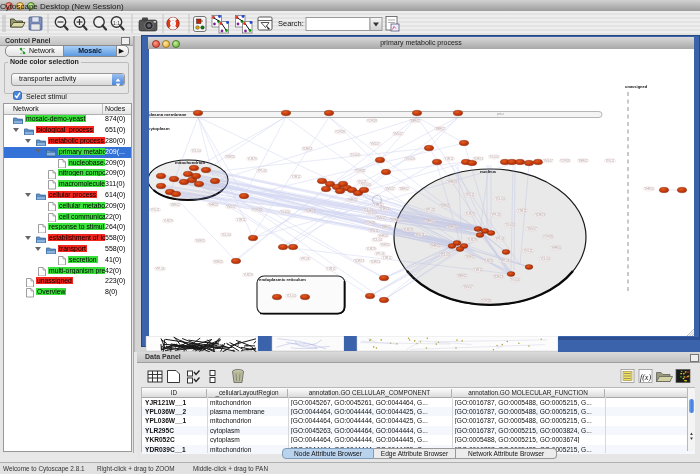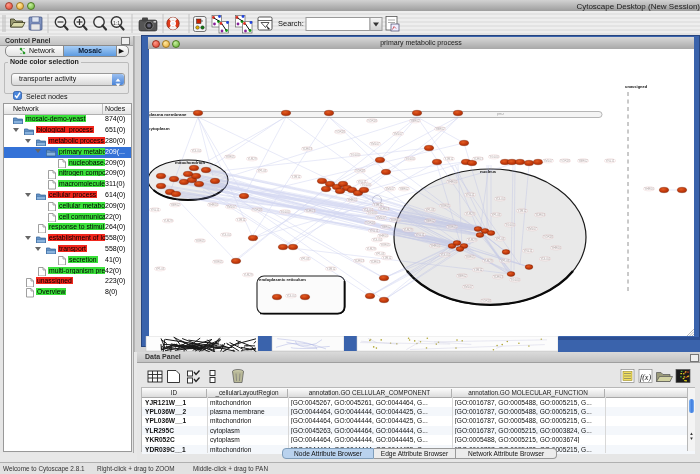--- a/index.html
+++ b/index.html
@@ -5,21 +5,21 @@
 html,body { width:700px; height:474px; overflow:hidden; font-family:"Liberation Sans", sans-serif; }
 .abs { position:absolute; }
 </style></head>
 <body>
 <div class="abs" style="left:0;top:0;width:700px;height:474px;background:#e8e8e8;">
 
 <div class="abs" style="left:0;top:0;width:700px;height:11px;background:linear-gradient(#d2d2d2,#9d9d9d);border-bottom:1px solid #6e6e6e;">
   <div class="abs" style="left:5px;top:2px;width:6px;height:6px;border-radius:50%;background:radial-gradient(circle at 35% 30%,#ff9a8a,#e0442e);border:0.5px solid #a04030;"></div>
   <div class="abs" style="left:16px;top:2px;width:6px;height:6px;border-radius:50%;background:radial-gradient(circle at 35% 30%,#ffe9a0,#e8a830);border:0.5px solid #a07820;"></div>
   <div class="abs" style="left:27px;top:2px;width:6px;height:6px;border-radius:50%;background:radial-gradient(circle at 35% 30%,#c8f0a0,#6ab435);border:0.5px solid #4a7a20;"></div>
-  <div class="abs" style="left:0;top:1.5px;width:700px;text-align:right;font-size:8px;color:#1a1a1a;">Cytoscape Desktop (New Session)</div>
+  <div class="abs" style="left:0;top:1.5px;width:700px;text-align:left;font-size:8px;color:#1a1a1a;">Cytoscape Desktop (New Session)</div>
 </div>
 
 <div class="abs" style="left:0;top:11px;width:700px;height:25px;background:repeating-linear-gradient(180deg,#eeeeee 0 2px,#e3e3e3 2px 4px);border-bottom:1px solid #9a9a9a;"></div>
 <svg width="700" height="25" viewBox="0 11 700 25" style="position:absolute;left:0;top:11px;">
 <defs>
 <linearGradient id="mgl" x1="0" y1="0" x2="0" y2="1">
 <stop offset="0%" stop-color="#f8f8f8"></stop>
           <stop offset="100%" stop-color="#d0d0d0"></stop>
 </linearGradient>
 </defs>
@@ -156,21 +156,21 @@
             <path d="M6 1.5 L8.5 4.5 L3.5 4.5 Z" fill="#fff"></path>
             <path d="M6 9.5 L8.5 6.5 L3.5 6.5 Z" fill="#fff"></path>
           </svg>
     </span>
   </div>
 
   <svg class="abs" style="left:13px;top:55px;" width="9" height="9" viewBox="0 0 9 9">
         <rect x="0.5" y="0.5" width="8" height="8" rx="1.8" fill="#4a86dc" stroke="#2a5aa8" stroke-width="0.8"></rect>
         <path d="M2 4.6 L3.8 6.6 L7 1.6" fill="none" stroke="#fff" stroke-width="1.5"></path>
       </svg>
-  <div class="abs" style="left:26px;top:55.5px;font-size:7.2px;color:#111;">Select nodes</div>
+  <div class="abs" style="left:26px;top:55.5px;font-size:7.2px;color:#111;">Select stimul</div>
 
   <div class="abs" style="left:3px;top:67px;width:127px;height:347px;background:#fff;border:1px solid #999;overflow:hidden;font-size:7px;">
     <div class="abs" style="left:0;top:0;width:127px;height:10px;background:linear-gradient(#fcfcfc,#e4e4e4);border-bottom:1px solid #b0b0b0;">
       <span class="abs" style="left:9px;top:1px;color:#111;">Network</span>
       <span class="abs" style="left:101px;top:1px;color:#111;">Nodes</span>
       <span class="abs" style="left:98px;top:0;width:1px;height:10px;background:#c0c0c0;"></span>
     </div>
     <div class="abs" style="left:0;top:-103.5px;width:127px;height:450px;">
 <div style="position:absolute;left:0;top:114.3px;width:127px;height:10.8px;">
 <svg width="10" height="8.5" viewBox="0 0 11 9" style="position:absolute;left:9px;top:1.2px;">

